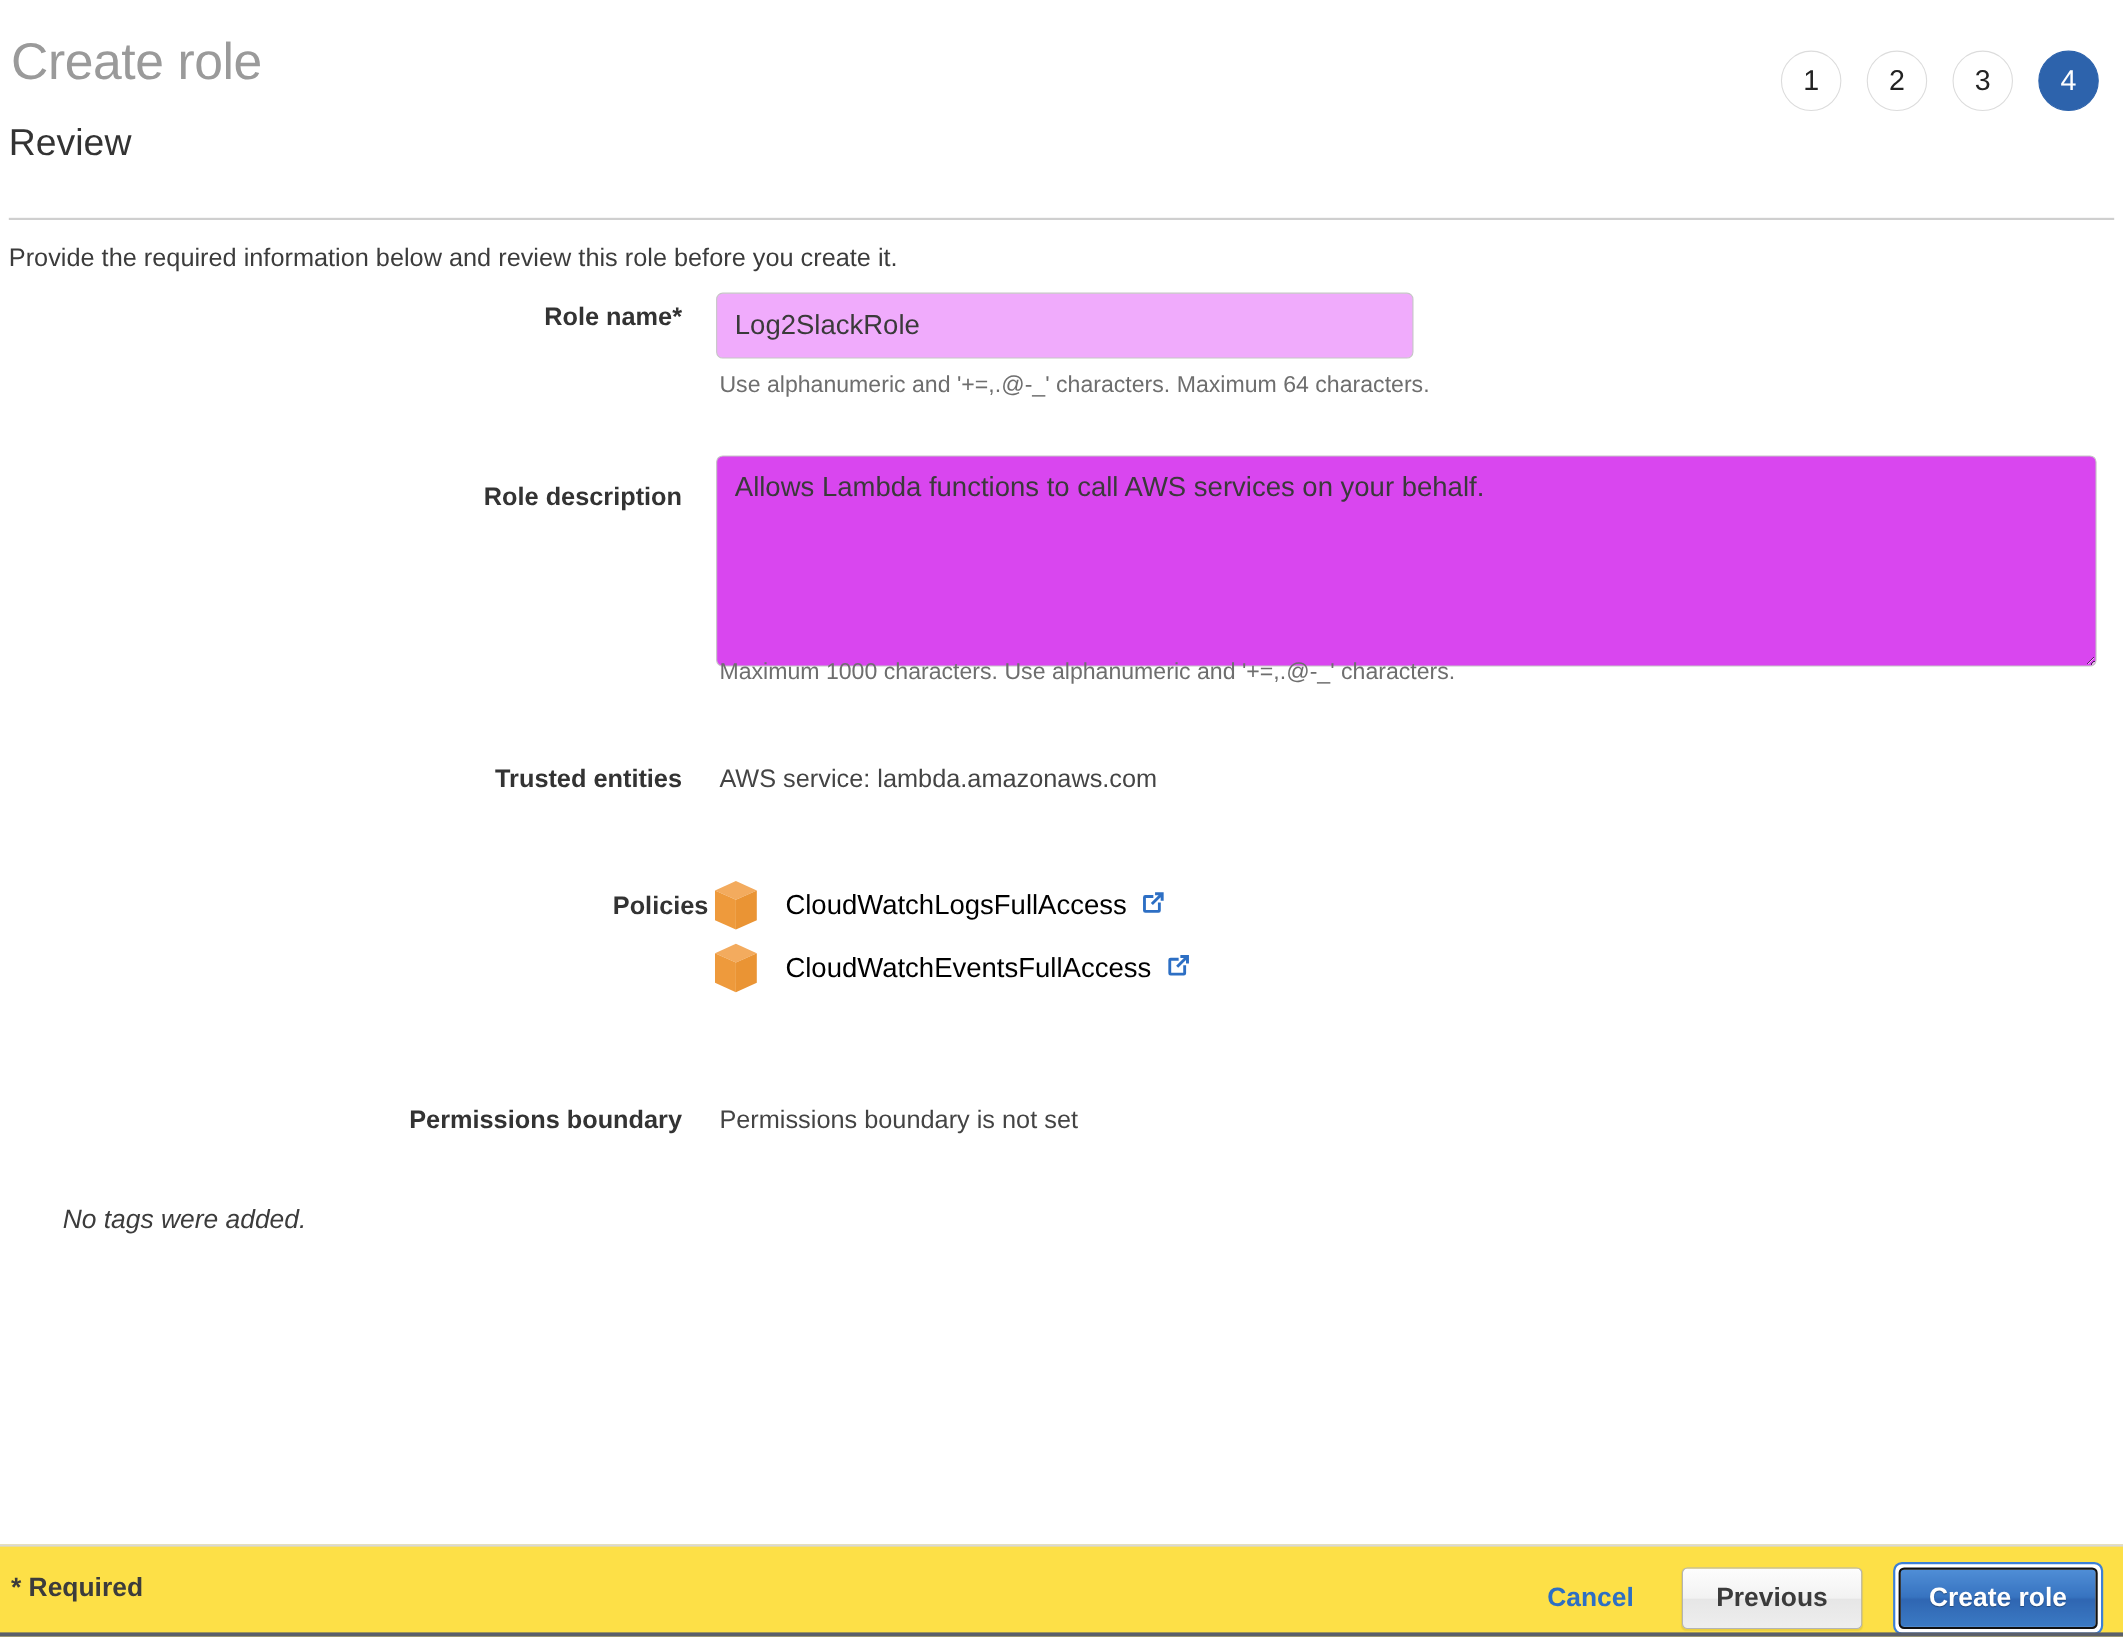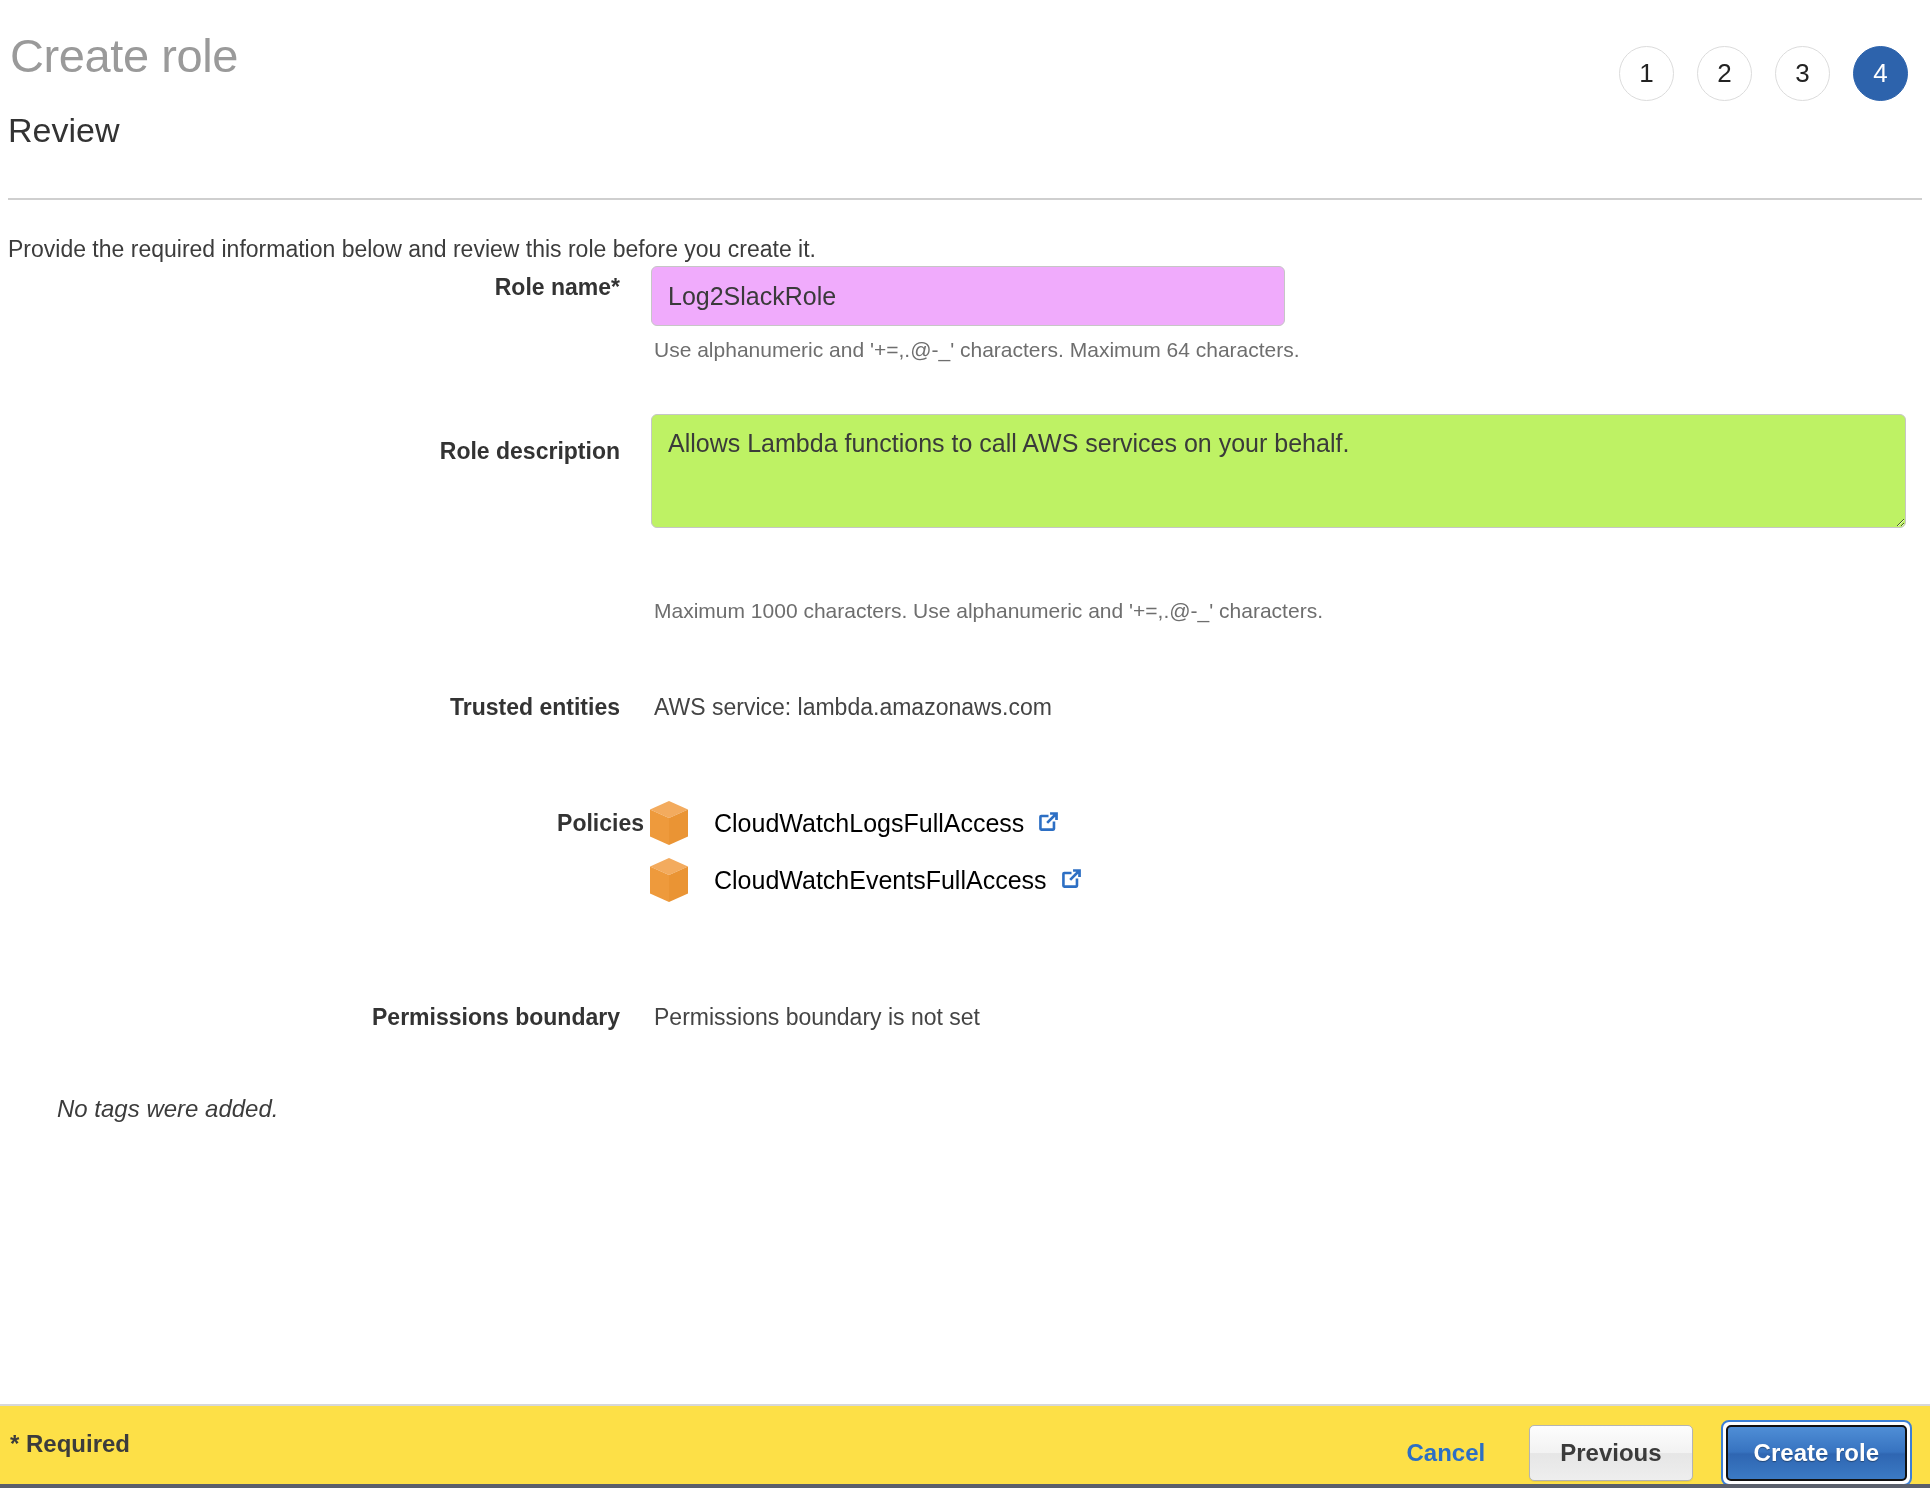--- a/index.html
+++ b/index.html
@@ -79,21 +79,20 @@
     background: #cfcfcf;
   }
   .intro-text {
     position: absolute;
     left: 8px;
     top: 219px;
     font-size: 23px;
     color: #3c3c3c;
     line-height: 30px;
     white-space: nowrap;
-    margin-top: 15px;
   }
 
   
   .form-body {
     position: absolute;
     left: 0;
     top: 0;
     width: 1930px;
   }
   .form-label {
@@ -138,25 +137,25 @@
     font-size: 25px;
     color: #3a3a3a;
     padding: 0 16px;
     outline: none;
   }
   .text-area {
     position: absolute;
     left: 651px;
     top: 414px;
     width: 1255px;
-    height: 114px;
+    height: 192px;
     box-sizing: border-box;
     border: 1px solid #c6c6c6;
     border-radius: 6px;
-    background: #bef264;
+    background: #d946ef;
     font-family: "Liberation Sans", sans-serif;
     font-size: 25px;
     color: #3a3a3a;
     padding: 12px 16px;
     resize: vertical;
     outline: none;
     line-height: 32px;
   }
 
   

